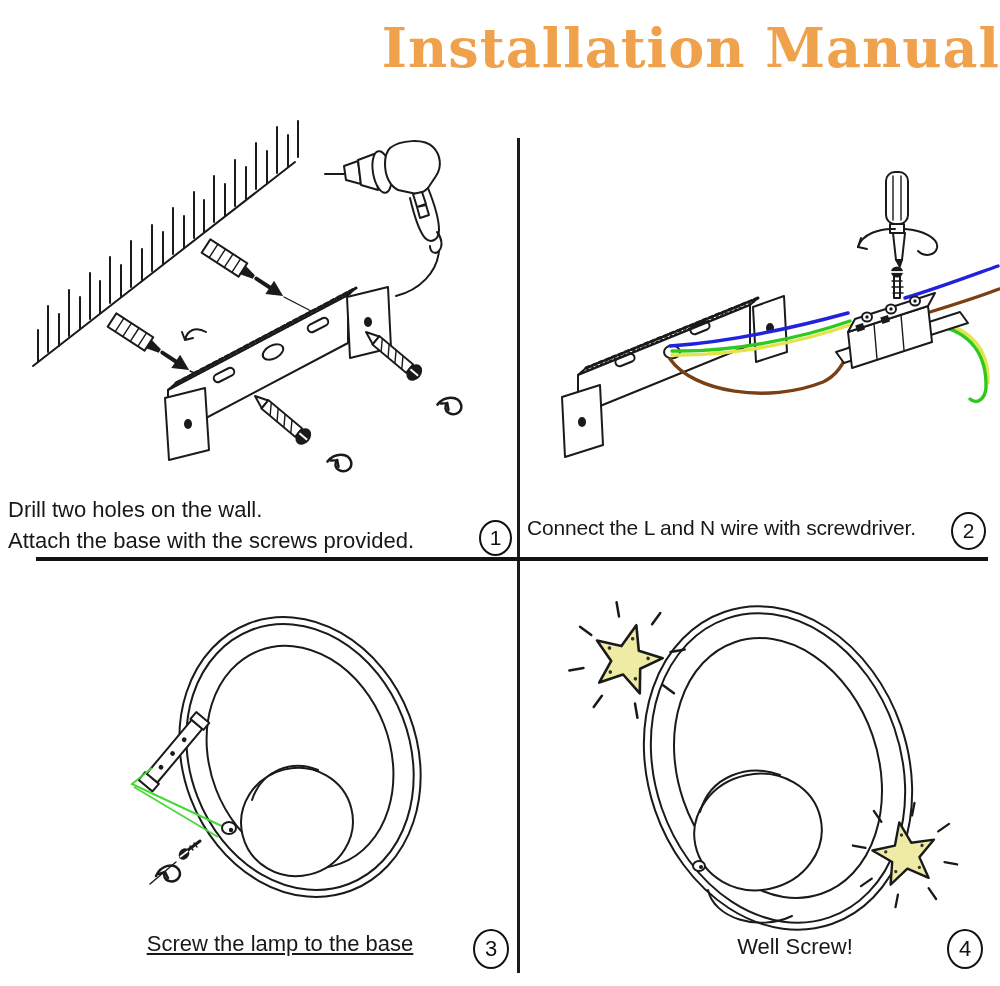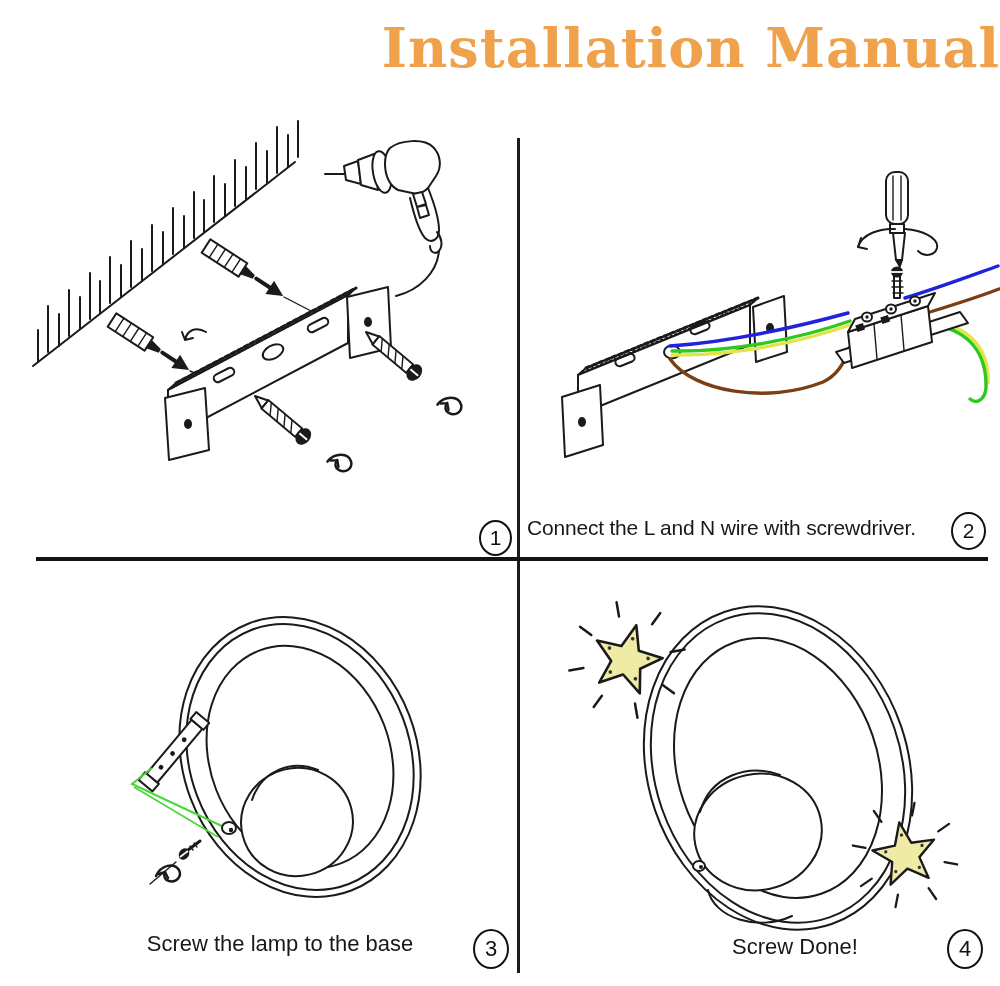--- a/index.html
+++ b/index.html
@@ -230,24 +230,28 @@
       <path class="ln" d="M182 252C192 216 230 203 262 215"></path>
       <ellipse class="lnw" cx="181" cy="306" rx="6" ry="5"></ellipse>
       <circle class="fil" cx="183" cy="307" r="2"></circle>
     </g>
     <path class="ln" d="M190 330C196 358 240 372 274 356"></path>
 
     <use href="#star-def" transform="translate(109,100) rotate(15)"></use>
     <use href="#star-def" transform="translate(387,295) rotate(-10) scale(0.92)"></use>
   </svg>
 
+  <div class="caption" style="left:8px;top:494px;line-height:31px;">
+    <div>Drill two holes on the wall.</div>
+    <div>Attach the base with the screws provided.</div>
+  </div>
   <div class="badge" style="left:479px;top:520px;width:29px;height:32px;">1</div>
 
   <div class="caption" style="left:527px;top:516px;font-size:21px;letter-spacing:-0.2px;">Connect the L and N wire with screwdriver.</div>
   <div class="badge" style="left:951px;top:512px;width:31px;height:34px;">2</div>
 
-  <div class="caption" style="left:100px;top:931px;width:360px;text-align:center;">Screw the lamp to the base</div>
+  <div class="caption" style="left:100px;top:931px;width:360px;text-align:center;text-decoration:underline;">Screw the lamp to the base</div>
   <div class="badge" style="left:473px;top:929px;width:32px;height:36px;font-size:22px;">3</div>
 
-  <div class="caption" style="left:630px;top:934px;width:330px;text-align:center;">Screw Done!</div>
+  <div class="caption" style="left:630px;top:934px;width:330px;text-align:center;">Well Screw!</div>
   <div class="badge" style="left:947px;top:929px;width:32px;height:36px;font-size:22px;">4</div>
 
 </div>
 
 </body></html>

